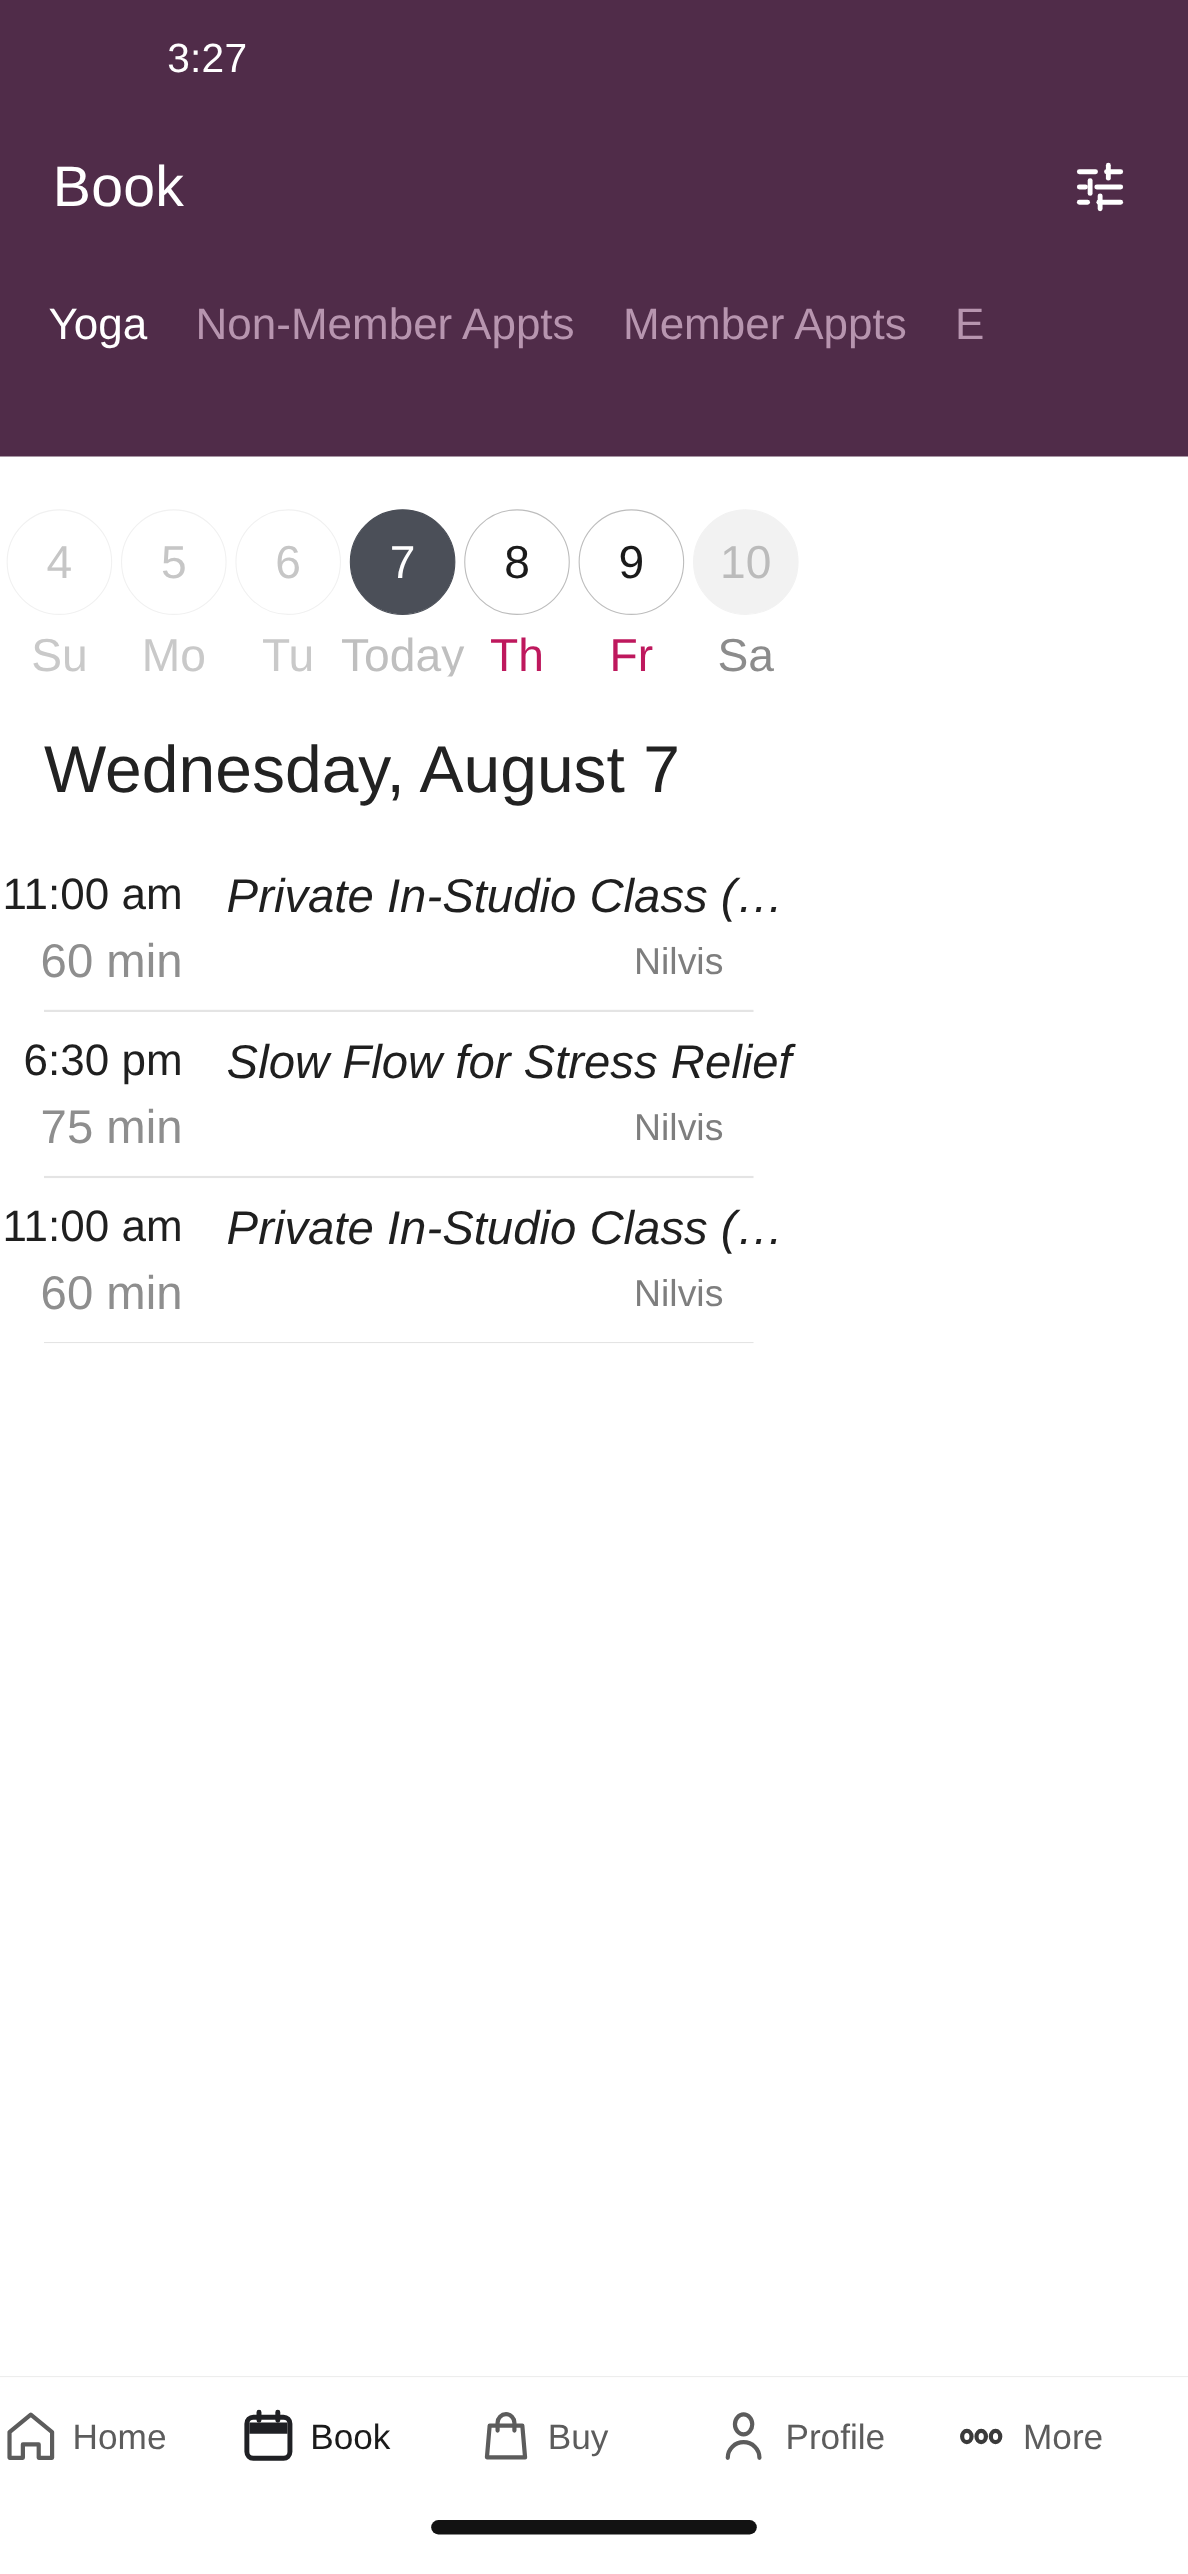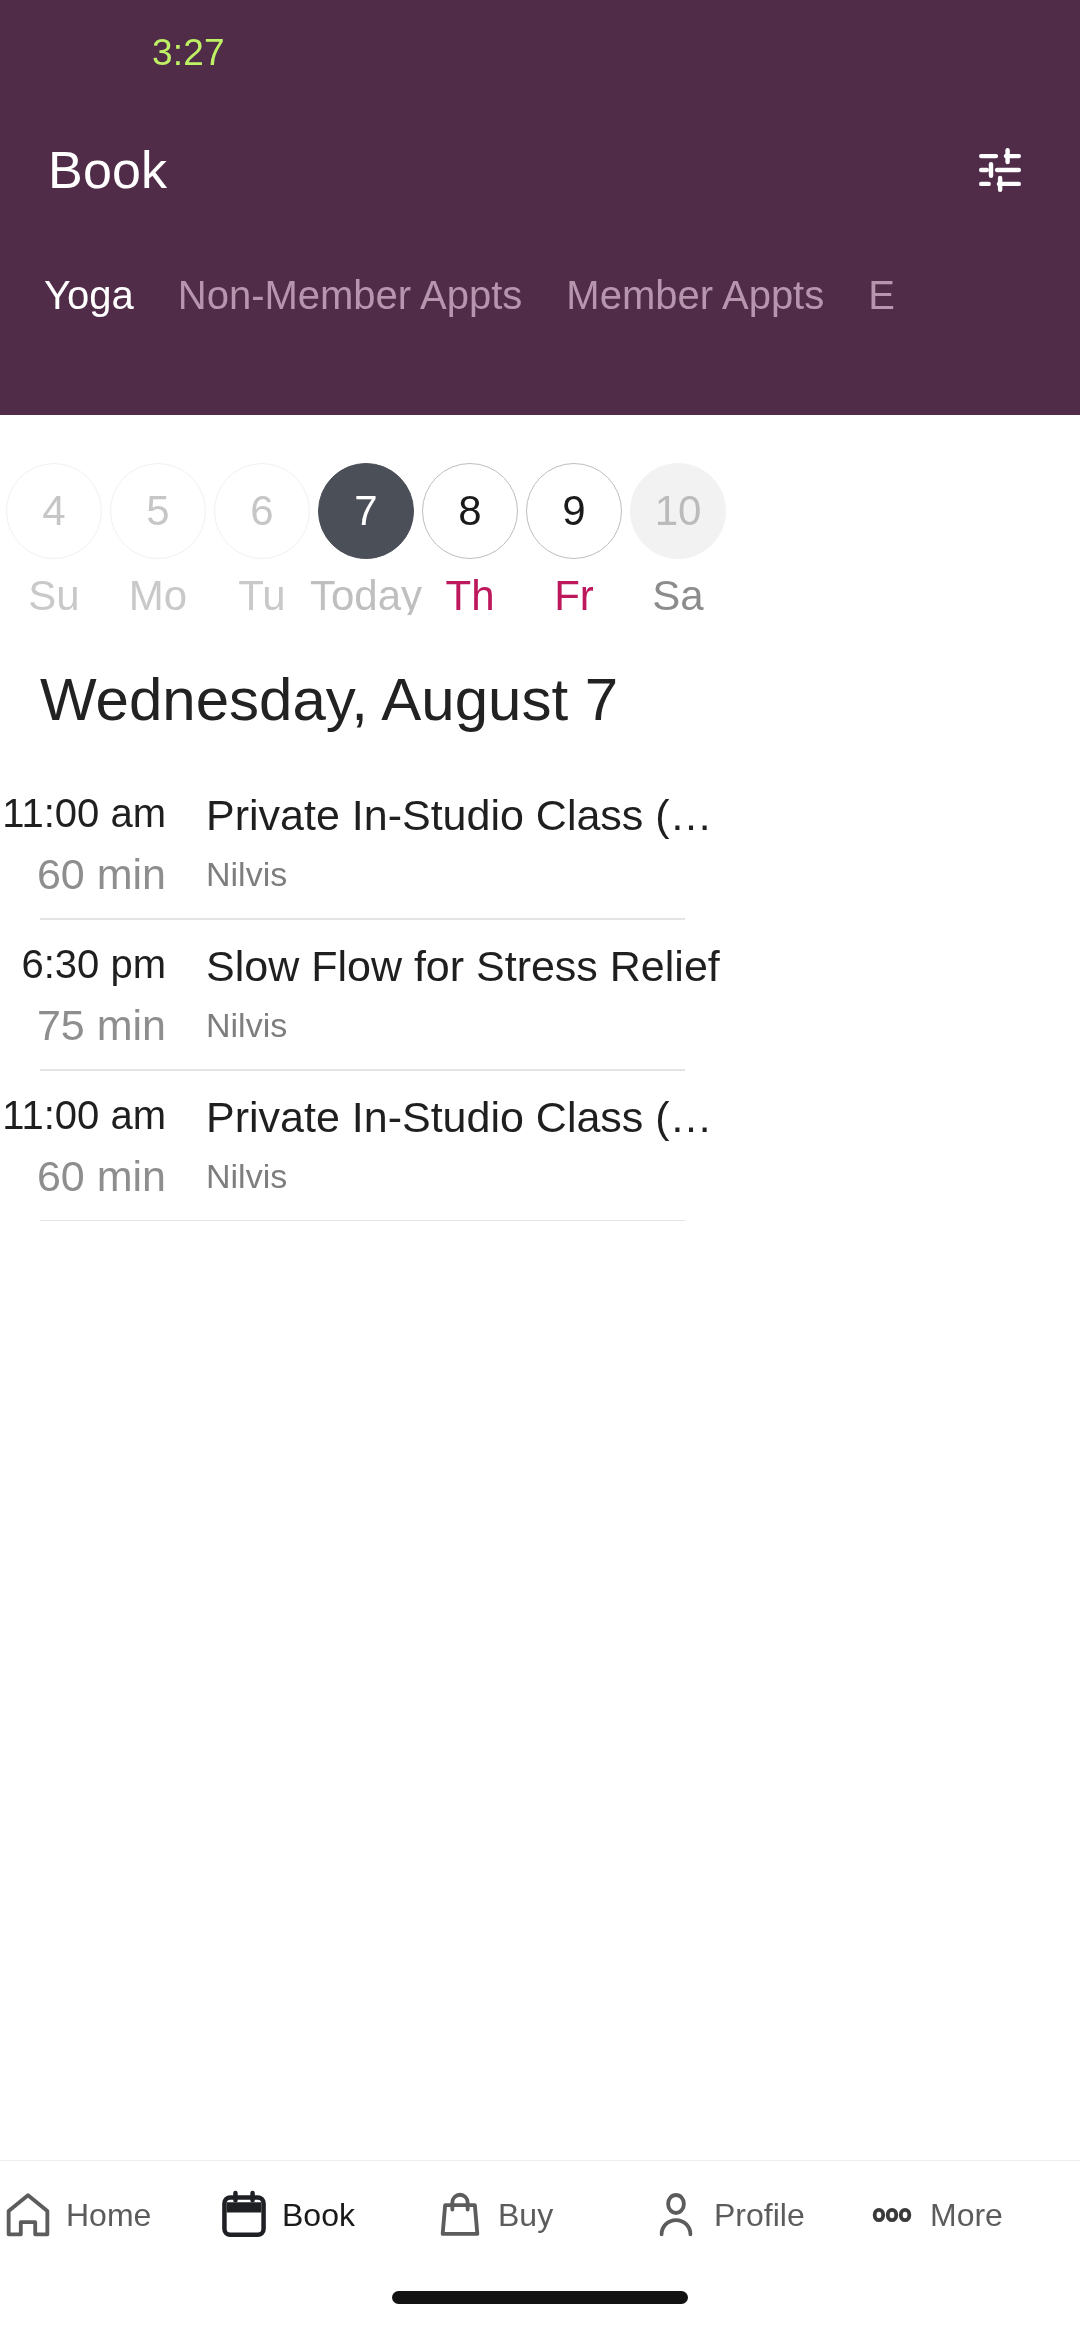--- a/index.html
+++ b/index.html
@@ -10,21 +10,21 @@
     -webkit-font-smoothing:antialiased;
     overflow:hidden;
   }
 
   .phone { position:relative; width:1080px; height:2340px; background:#ffffff; display:flex; flex-direction:column; }
 
   
   .header { background:#502C49; width:100%; height:415px; position:relative; flex:0 0 auto; }
 
   .statusbar { height:105px; display:flex; align-items:center; padding-left:152px; }
-  .status-time { color:#bef264; font-size:37px; letter-spacing:0.2px; }
+  .status-time { color:#ffffff; font-size:37px; letter-spacing:0.2px; }
 
   .appbar { height:130px; display:flex; align-items:center; justify-content:space-between;
             padding:0 52px 0 48px; }
   .app-title { color:#ffffff; font-size:52px; font-weight:400; letter-spacing:0.2px; line-height:1; }
 
   .tune-icon { width:56px; height:56px; display:block; }
 
   .tabs { height:120px; display:flex; align-items:center; gap:0; padding-left:22px;
           overflow:hidden; white-space:nowrap; }
   .tab { font-size:40px; color:#B795AF; padding:0 22px; line-height:1; flex:0 0 auto; }
@@ -54,22 +54,22 @@
 
   
   .classlist { padding-top:36px; flex:1 1 auto; }
   .classrow { display:flex; padding:22px 12px 20px 0; }
   .classrow .timecol { width:188px; flex:0 0 auto; padding-right:22px;
                        display:flex; flex-direction:column; align-items:flex-end; }
   .ctime { font-size:40px; color:#1F1F1F; line-height:1.1; }
   .cdur  { font-size:43px; color:#8E8E8E; margin-top:16px; line-height:1.1; }
   .classrow .infocol { flex:1 1 auto; padding-left:18px; padding-right:40px; min-width:0; }
   .ctitle { font-size:43px; color:#1F1F1F; line-height:1.15; white-space:nowrap;
-            overflow:hidden; }
-  .cteacher { font-size:34px; color:#7E7E7E; margin-top:16px; line-height:1.1; }
+            overflow:hidden;font-style:italic; }
+  .cteacher { font-size:34px; color:#7E7E7E; margin-top:16px; line-height:1.1;text-align:center; }
   .divider { height:1.5px; background:#E4E4E4; margin:0 auto 0 40px; width:645px; }
 
   
   .bottomnav { flex:0 0 auto; border-top:1.5px solid #EDEDED; height:180px;
                display:flex; align-items:flex-start; padding-top:26px; background:#ffffff; }
   .navitem { flex:1 1 0; display:flex; flex-direction:row; align-items:center; gap:10px; }
   .navicon { width:56px; height:56px; display:flex; align-items:center; justify-content:center; }
   .navlabel { font-size:32px; color:#5C5C5C; line-height:1; }
   .navitem.active .navlabel { color:#1A1A1A; }
 

